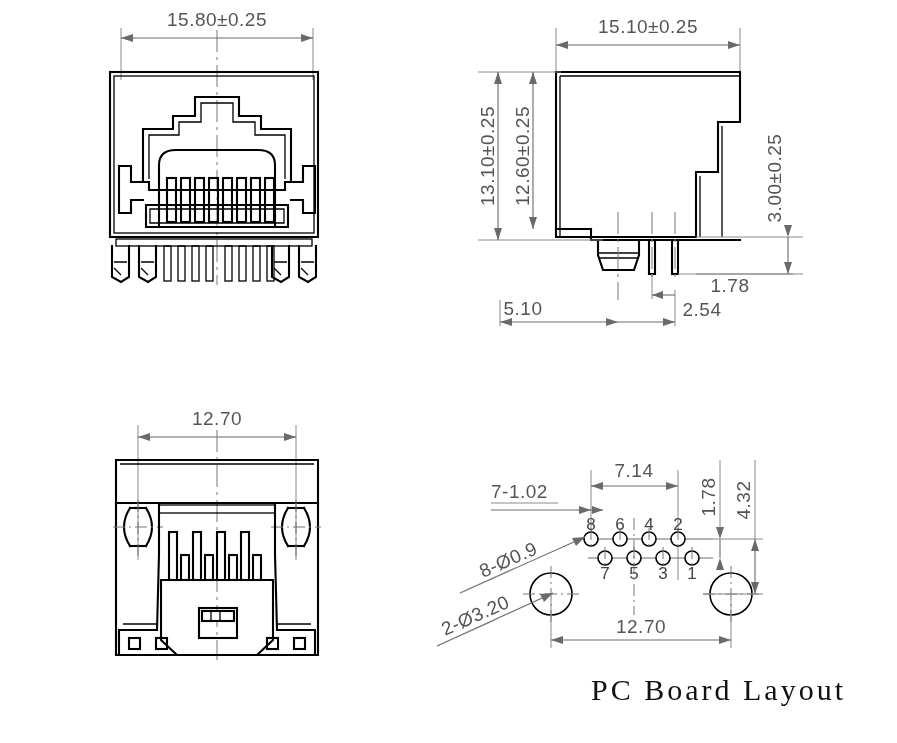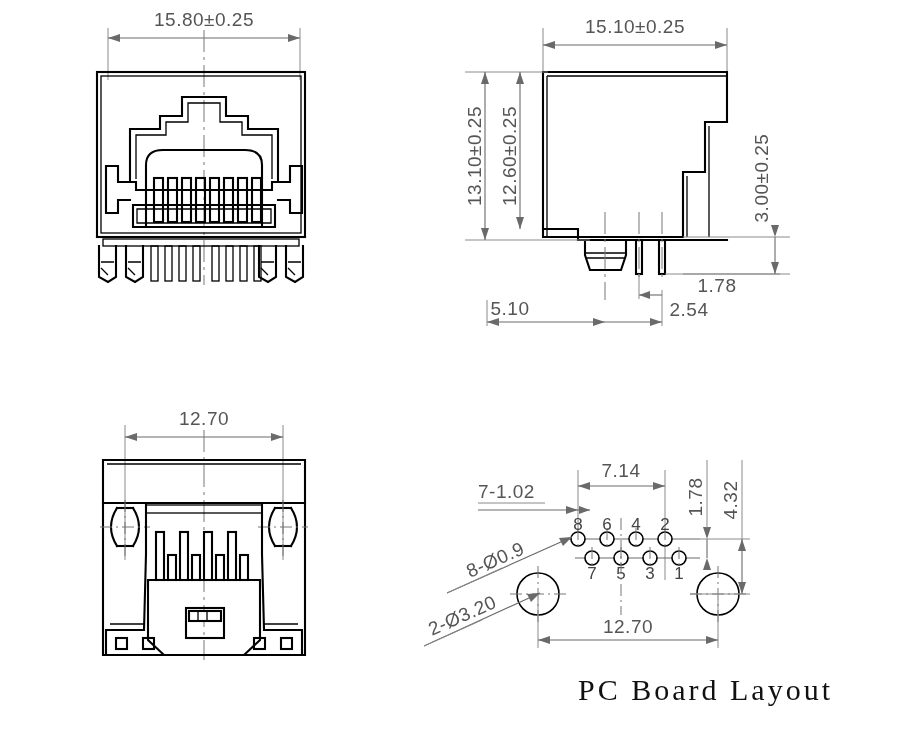--- a/index.html
+++ b/index.html
@@ -1,18 +1,18 @@
 <!DOCTYPE html>
 <html><head>
 <meta charset="utf-8">
 <style>
   html,body{margin:0;padding:0;background:#ffffff;}
   body{width:897px;height:743px;overflow:hidden;
        font-family:"Liberation Sans",sans-serif;}
-  #sheet{position:relative;width:782px;height:743px;background:#fff;}
+  #sheet{position:relative;width:782px;height:743px;background:#fff;padding-left:13px;}
   svg{display:block;}
   text{fill:#4a4a4a;font-family:"Liberation Sans",sans-serif;}
   .dimtxt{font-size:19px;fill:#555;letter-spacing:0.5px;}
   .pinnum{font-size:17px;fill:#444;}
   .title{font-family:"Liberation Serif",serif;font-size:30px;fill:#111;letter-spacing:3px;}
   .obj{fill:none;stroke:#000;stroke-width:2.1;stroke-linejoin:miter;stroke-linecap:square;}
   .objthin{fill:none;stroke:#000;stroke-width:1.3;}
   .objfill{fill:#fff;stroke:#000;stroke-width:2.1;}
   .dimline{stroke:#6a6a6a;stroke-width:1.1;fill:none;}
   .extline{stroke:#8a8a8a;stroke-width:1.0;fill:none;}

